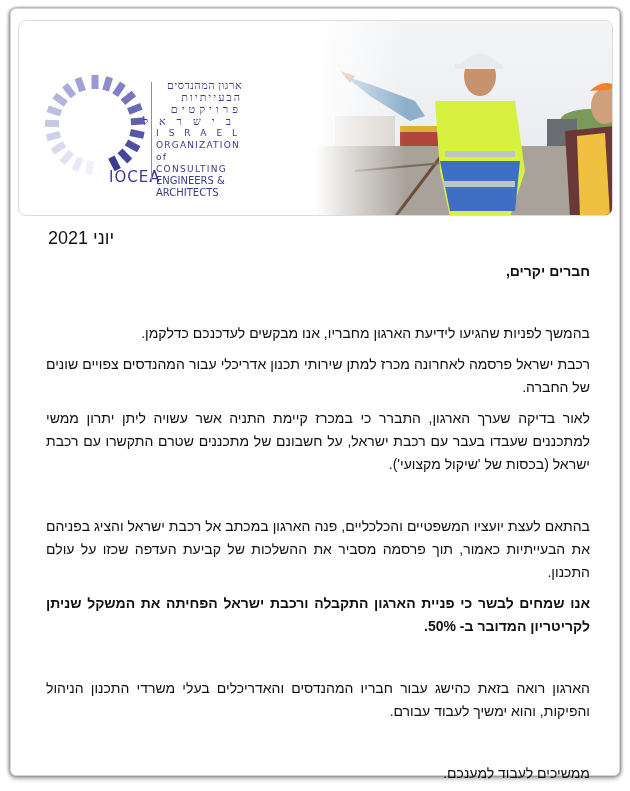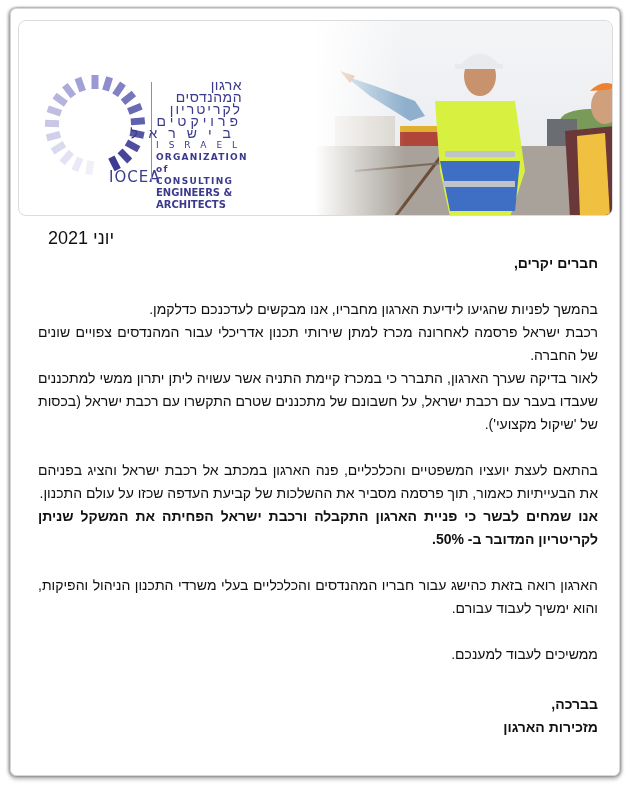--- a/index.html
+++ b/index.html
@@ -21,38 +21,38 @@
     }
 
     .logo { position: absolute; left: 20px; top: 48px; width: 200px; height: 126px; }
     .logo-ring { position: absolute; left: 0; top: 0; width: 112px; height: 112px; }
     .logo-acronym {
       position: absolute; left: 70px; top: 99px;
       font-family: "DejaVu Sans", sans-serif; font-size: 15px; letter-spacing: 1px; color: #3b3a8c;
     }
     .logo-divider { position: absolute; left: 112px; top: 13px; width: 1px; height: 100px; background: #8b8ac4; }
     .logo-text { position: absolute; left: 117px; top: 10px; direction: rtl; text-align: right; width: 86px; color: #3b3a8c; }
-    .logo-he { font-family: Liberation Sans, sans-serif; font-size: 14px; line-height: 12px; letter-spacing: 0.5px; }
-    .logo-en { font-family: "DejaVu Sans", sans-serif; font-size: 9px; line-height: 12px; letter-spacing: 2.2px; direction: ltr; text-align: left; font-weight: bold; }
+    .logo-he { font-family: Liberation Serif, serif; font-size: 11px; line-height: 12px; letter-spacing: 0.5px; }
+    .logo-en { font-family: "DejaVu Sans", sans-serif; font-size: 9px; line-height: 12px; letter-spacing: 2.2px; direction: ltr; text-align: left; font-weight: normal; }
     .logo-en.sm { font-size: 10px; letter-spacing: 0; }
     .logo-en.spread { letter-spacing: 10px; font-weight: normal; }
 
     .photo { position: absolute; left: 296px; top: 0; width: 300px; height: 196px; overflow: hidden; }
     .photo svg { width: 100%; height: 100%; display: block; }
 
     .date {
       position: absolute; left: 48px; top: 228px;
       direction: rtl; font-size: 18px; color: #111;
     }
 
     .content {
       position: absolute; left: 38px; top: 252px; width: 560px;
       direction: rtl; text-align: right; font-size: 14px; line-height: 23px; color: #111;
     }
-    .content p { margin: 0; }
+    .content p { margin: 8px; }
     .content .bold { font-weight: bold; }
     .content .gap { height: 23px; }
     .content .justify { text-align: justify; text-align-last: right; }
   </style>
 </head>
 <body>
 
 <div class="frame"></div>
 
 <div class="header">
@@ -78,21 +78,21 @@
         <rect x="-3.5" y="-50" width="7" height="14" fill="#bfbee2" transform="rotate(289)"></rect>
         <rect x="-3.5" y="-50" width="7" height="14" fill="#b5b4dd" transform="rotate(306)"></rect>
         <rect x="-3.5" y="-50" width="7" height="14" fill="#abaad9" transform="rotate(323)"></rect>
         <rect x="-3.5" y="-50" width="7" height="14" fill="#a2a1d5" transform="rotate(340)"></rect>
       </g>
     </svg>
     <div class="logo-acronym">IOCEA</div>
     <div class="logo-divider"></div>
     <div class="logo-text">
       <div class="logo-he">ארגון המהנדסים</div>
-      <div class="logo-he" style="letter-spacing:2px">לקריטריון</div>
+      <div class="logo-he" style="letter-spacing:2px">הבעייתיות</div>
       <div class="logo-he" style="letter-spacing:4px">פרויקטים</div>
       <div class="logo-he" style="letter-spacing:11px">בישראל</div>
       <div class="logo-en spread">ISRAEL</div>
       <div class="logo-en" style="letter-spacing:1.2px">ORGANIZATION</div>
       <div class="logo-en" style="letter-spacing:1.3px">of CONSULTING</div>
       <div class="logo-en sm">ENGINEERS &amp; ARCHITECTS</div>
     </div>
   </div>
 
   <div class="photo">
@@ -150,19 +150,19 @@
 <div class="content">
   <p class="bold">חברים יקרים,</p>
   <div class="gap"></div>
   <p>בהמשך לפניות שהגיעו לידיעת הארגון מחבריו, אנו מבקשים לעדכנכם כדלקמן.</p>
   <p class="justify">רכבת ישראל פרסמה לאחרונה מכרז למתן שירותי תכנון אדריכלי עבור המהנדסים צפויים שונים של החברה.</p>
   <p class="justify">לאור בדיקה שערך הארגון, התברר כי במכרז קיימת התניה אשר עשויה ליתן יתרון ממשי למתכננים שעבדו בעבר עם רכבת ישראל, על חשבונם של מתכננים שטרם התקשרו עם רכבת ישראל (בכסות של 'שיקול מקצועי').</p>
   <div class="gap"></div>
   <p class="justify">בהתאם לעצת יועציו המשפטיים והכלכליים, פנה הארגון במכתב אל רכבת ישראל והציג בפניהם את הבעייתיות כאמור, תוך פרסמה מסביר את ההשלכות של קביעת העדפה שכזו על עולם התכנון.</p>
   <p class="bold justify">אנו שמחים לבשר כי פניית הארגון התקבלה ורכבת ישראל הפחיתה את המשקל שניתן לקריטריון המדובר ב- 50%.</p>
   <div class="gap"></div>
-  <p class="justify">הארגון רואה בזאת כהישג עבור חבריו המהנדסים והכלכליים בעלי משרדי התכנון הניהול והפיקות, והוא ימשיך לעבוד עבורם.</p>
+  <p class="justify">הארגון רואה בזאת כהישג עבור חבריו המהנדסים והאדריכלים בעלי משרדי התכנון הניהול והפיקות, והוא ימשיך לעבוד עבורם.</p>
   <div class="gap"></div>
   <p>ממשיכים לעבוד למענכם.</p>
   <div class="gap"></div>
   <p class="bold" style="margin-top:4px">בברכה,</p>
   <p class="bold">מזכירות הארגון</p>
 </div>
 
 </body></html>

